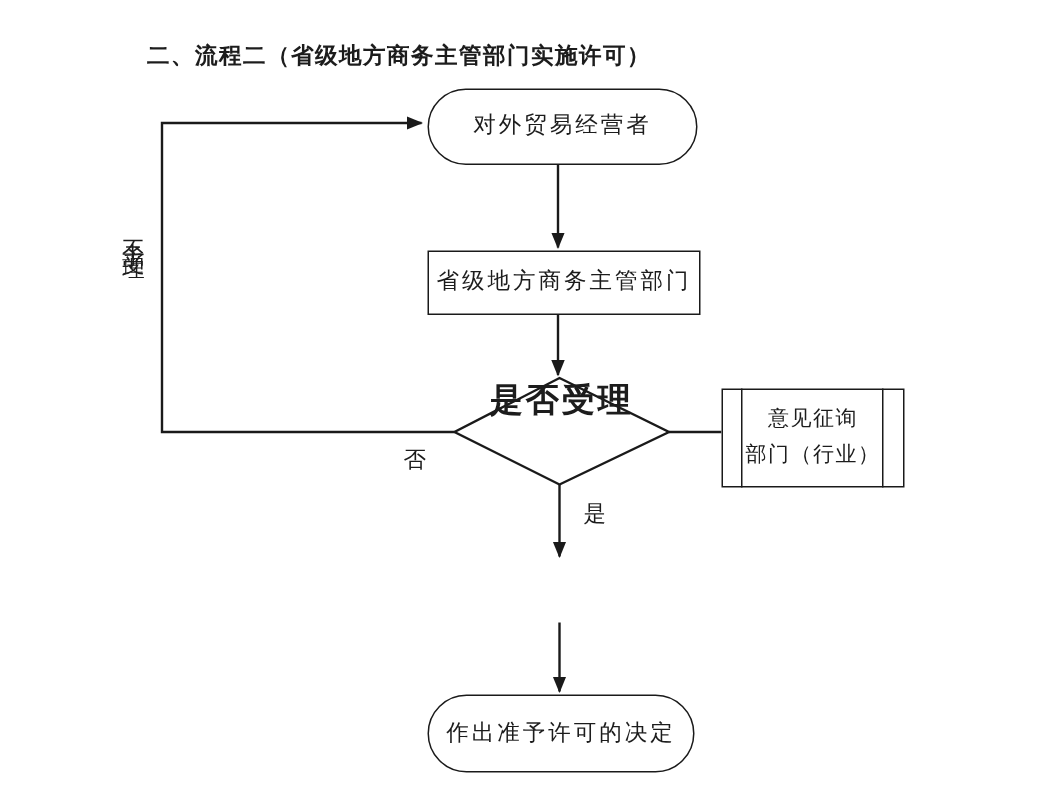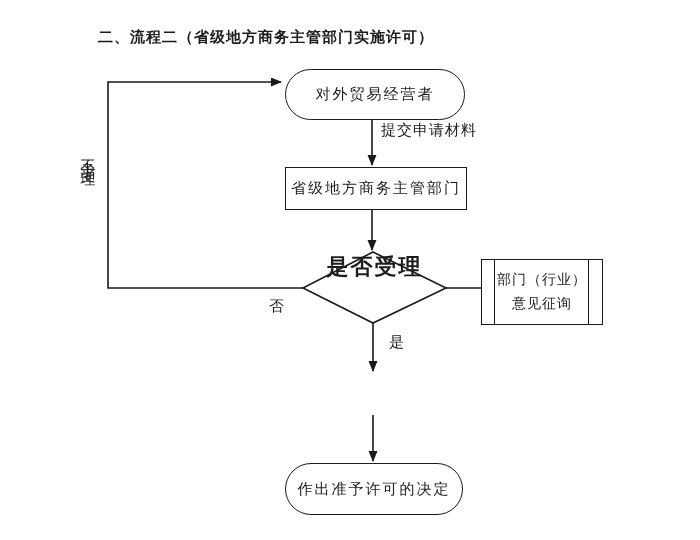--- a/index.html
+++ b/index.html
@@ -21,21 +21,21 @@
     position:absolute;z-index:2;
     display:flex;align-items:center;justify-content:center;
     background:#ffffff;
     border:1.6px solid #1a1a1a;
     font-size:15px;letter-spacing:2px;
     text-align:center;line-height:1.35;
     box-sizing:border-box;
     white-space:nowrap;
   }
   .terminator{border-radius:26px;}
-  .node-start{left:265px;top:69px;width:180px;height:51px;}
+  .node-start{left:265px;top:59px;width:180px;height:51px;}
   .node-authority{left:265px;top:167px;width:182px;height:43px;}
   .node-grant{left:272px;top:373px;width:166px;height:42px;}
   .node-issue{left:265px;top:463px;width:178px;height:52px;}
   .node-consult{
     left:461px;top:259px;width:122px;height:66px;
     font-size:14px;letter-spacing:1px;line-height:1.75;
     position:absolute;
   }
   .consult-bar{
     position:absolute;top:-1px;bottom:-1px;width:0;
@@ -95,28 +95,27 @@
   </div>
 
   <div class="decision-label">
     <span>是否受理</span>
   </div>
 
   <div class="node node-consult">
     <div class="consult-bar left"></div>
     <div class="consult-bar right"></div>
     <div>
+      <div>意见征询</div>
       <div>部门（行业）</div>
-      <div>意见征询</div>
     </div>
   </div>
 
 
   <div class="node terminator node-issue">
     <span>作出准予许可的决定</span>
   </div>
 
-  <div class="edge-label label-submit">提交申请材料</div>
   <div class="edge-label label-no">否</div>
   <div class="edge-label label-yes">是</div>
   <div class="edge-label label-reject">不予受理</div>
 
 </div>
 
 </body></html>

